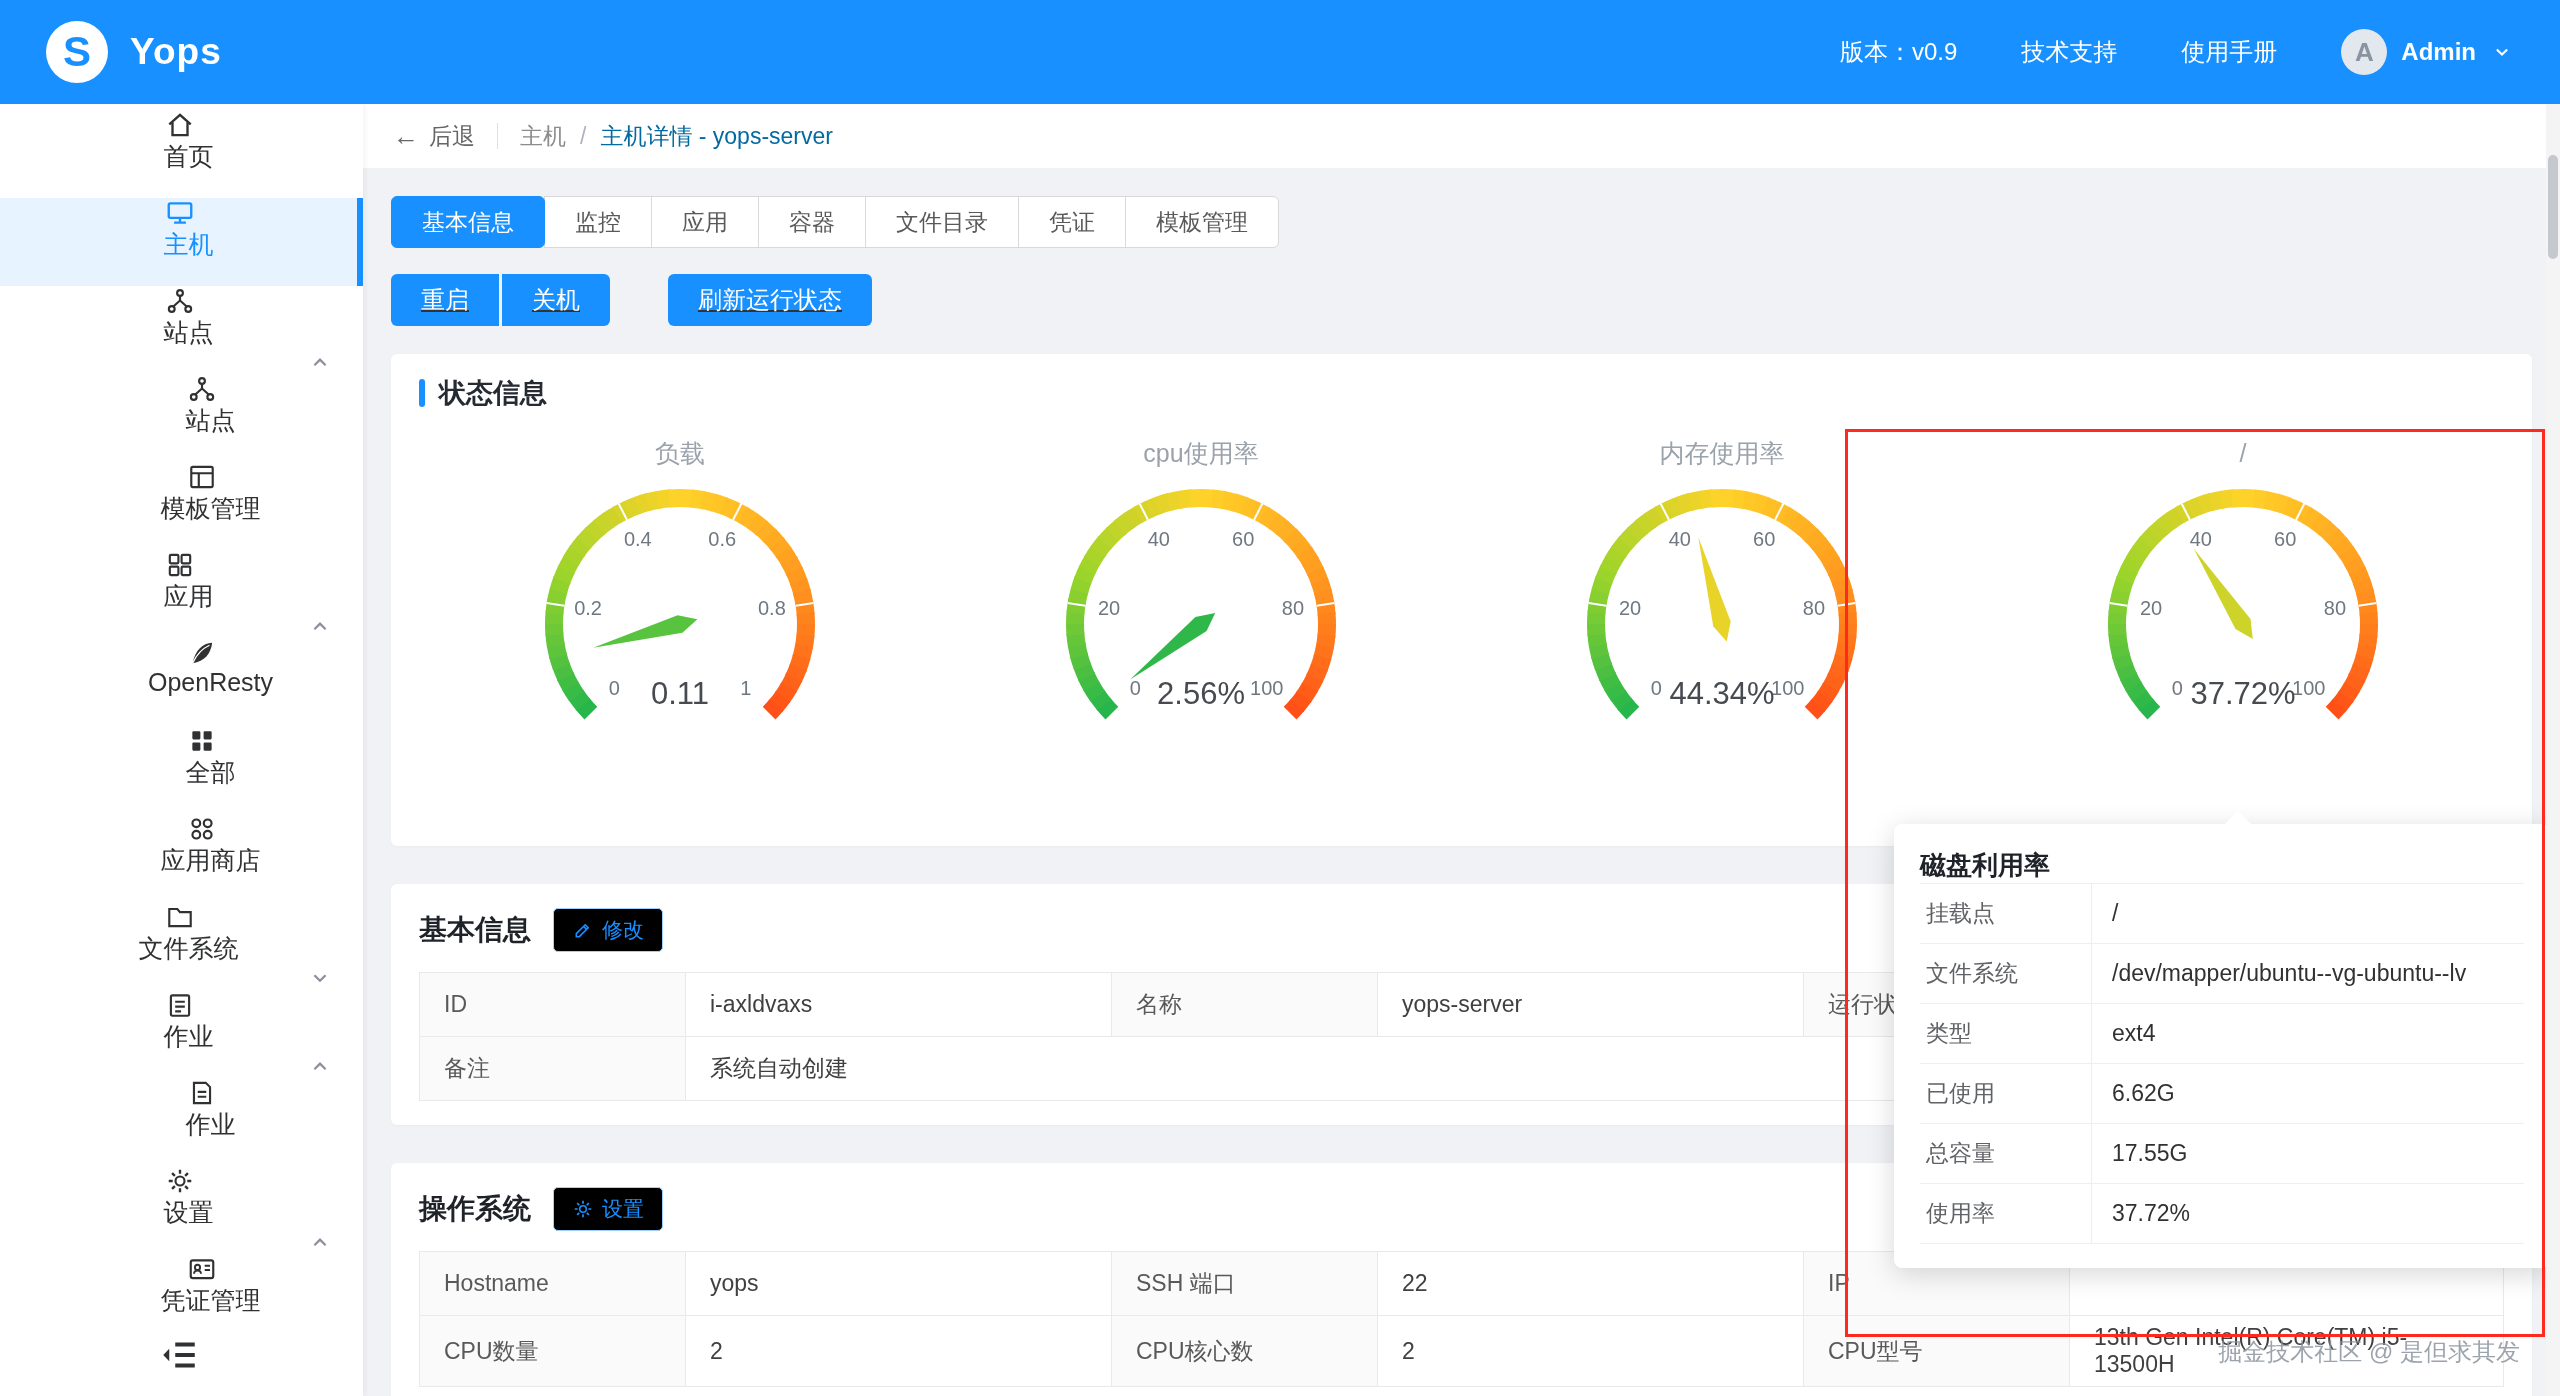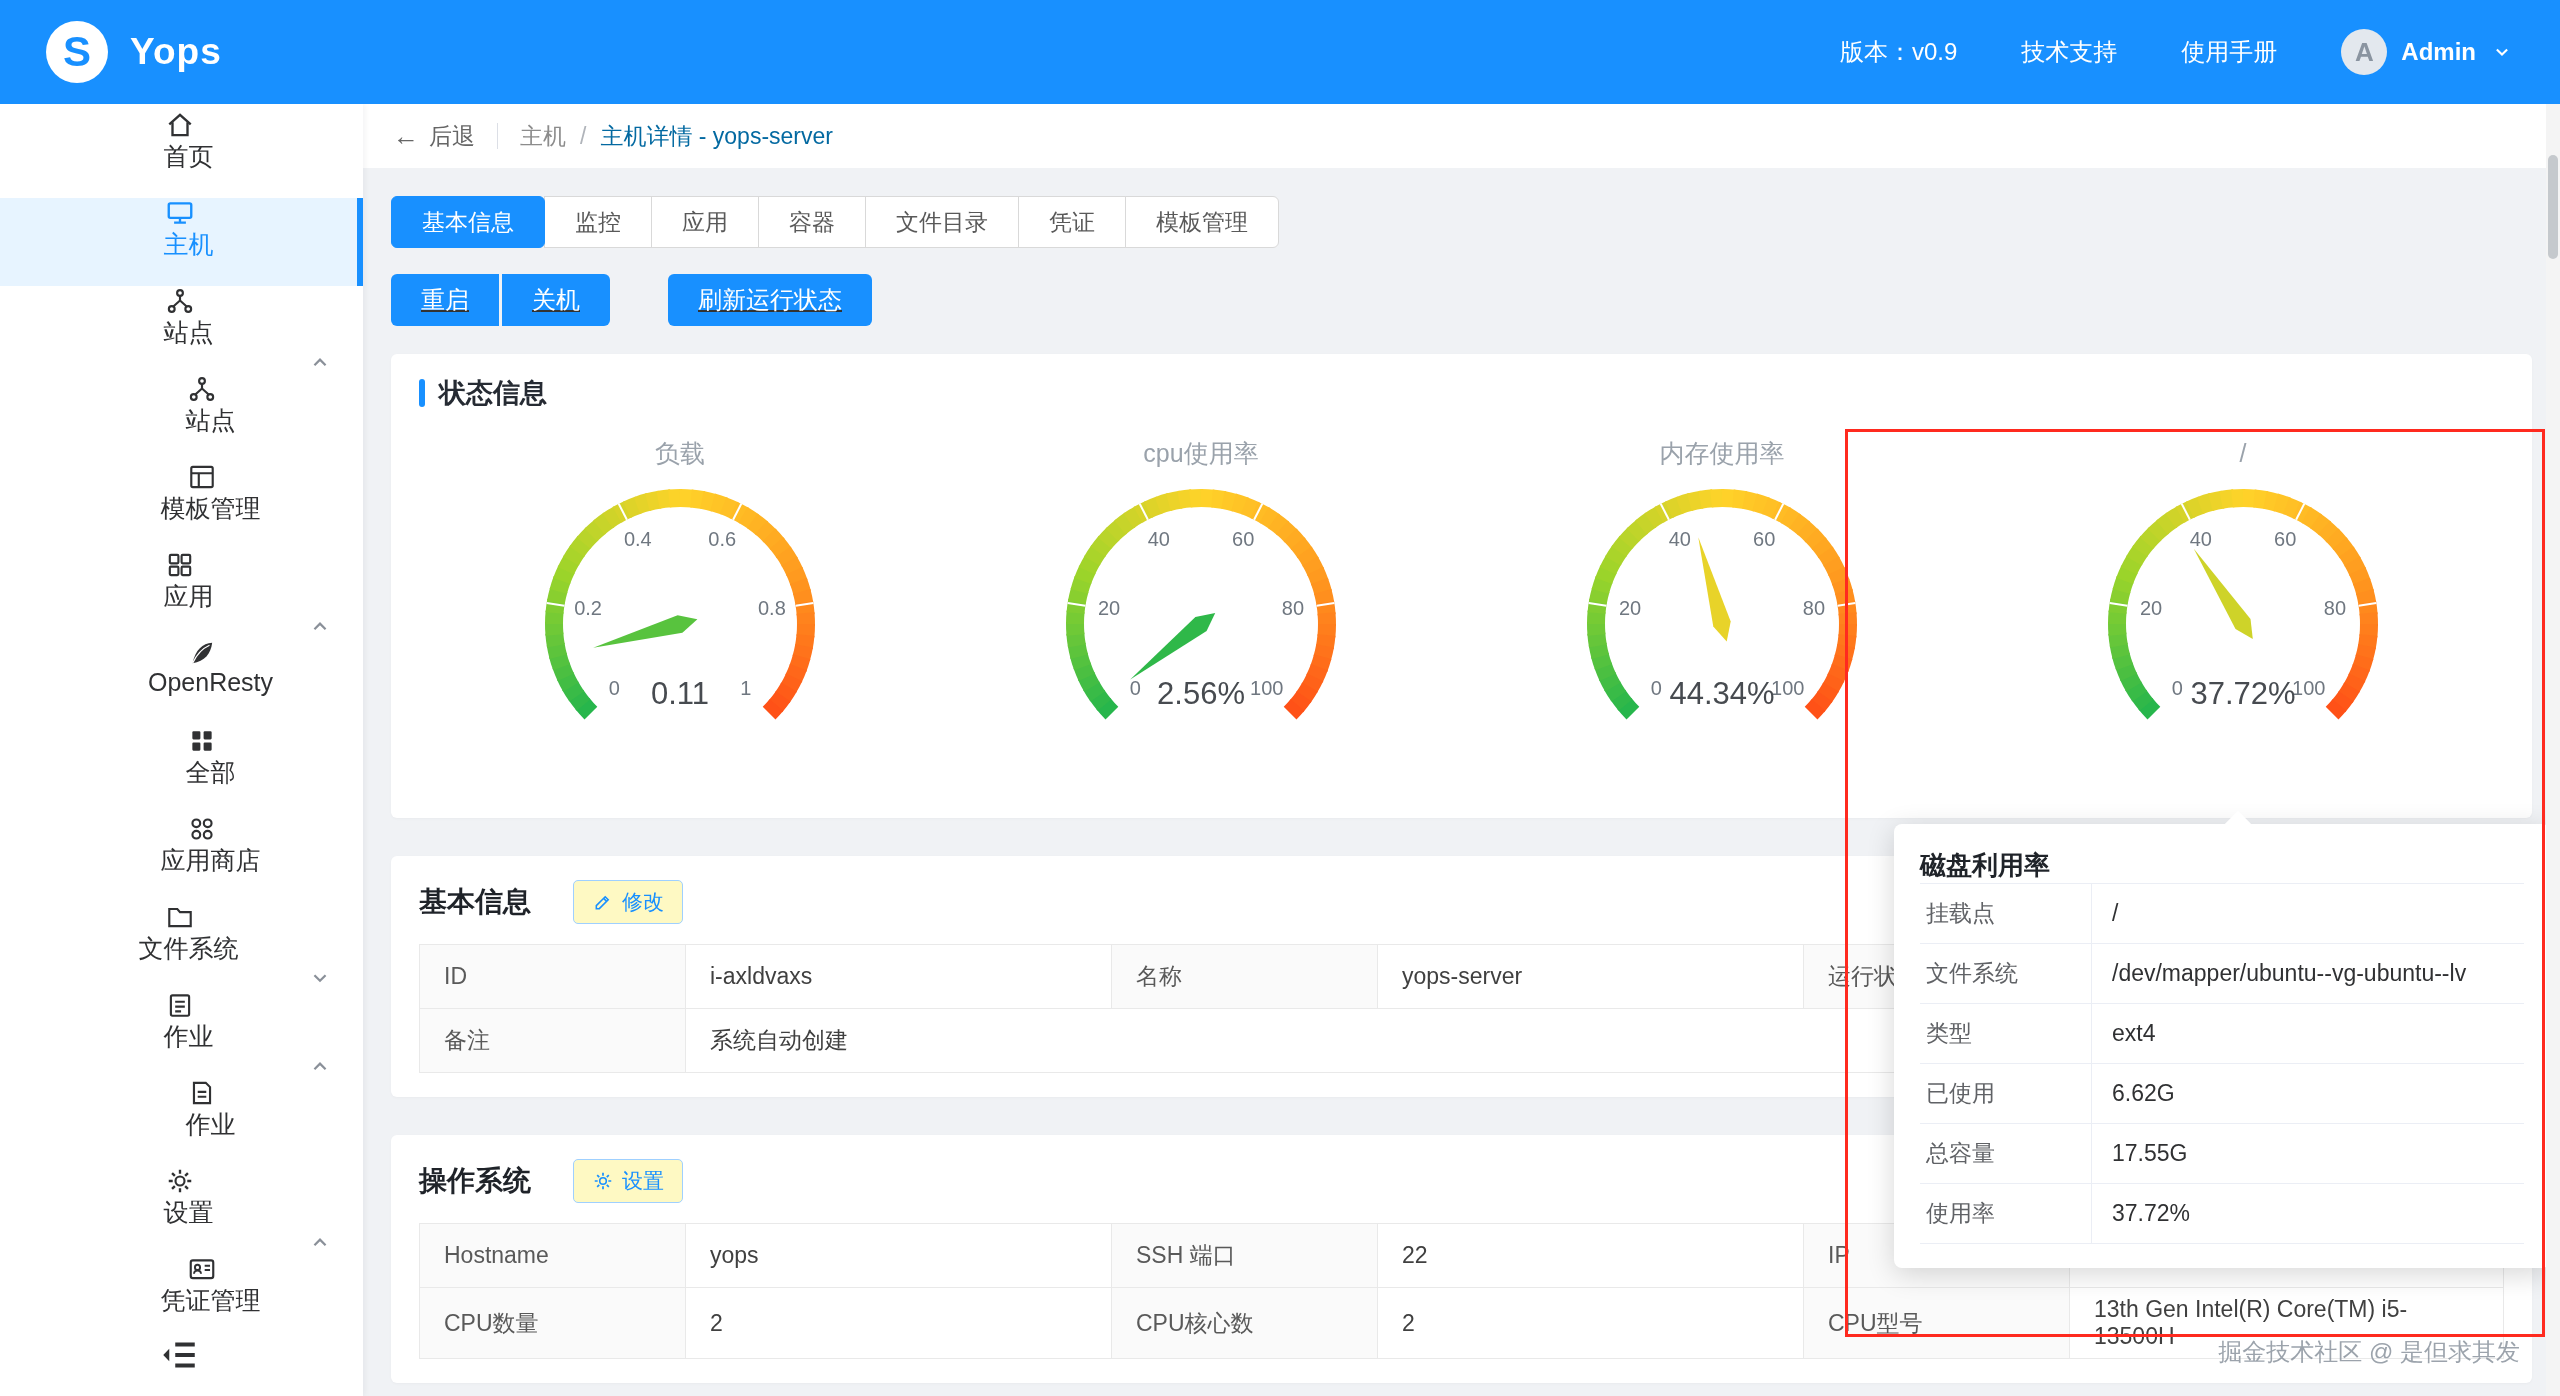--- a/index.html
+++ b/index.html
@@ -48,32 +48,32 @@
   .tab:last-child { border-radius:0 6px 6px 0; }
   .tab.active { background:#1890ff; border-color:#1890ff; color:#fff; border-radius:6px; position:relative; z-index:1; }
   
   .btn-row { display:flex; margin-bottom:28px; align-items:center;text-decoration:underline; }
   .btn { height:52px; padding:0 30px; background:#1890ff; color:#fff; font-size:24px; border:none; border-radius:6px; cursor:pointer; font-family:inherit; }
   .btn.restart { border-radius:6px 0 0 6px; margin-right:3px; }
   .btn.shutdown { border-radius:0 6px 6px 0; }
   .btn.refresh { margin-left:58px; }
   
   .card { background:#fff; border-radius:6px; padding:24px 28px; margin-bottom:38px; box-shadow:0 1px 3px rgba(0,0,0,.03); }
-  .status-card { padding-bottom:64px; }
+  .status-card { padding-bottom:92px; }
   .sec-title { display:flex; align-items:center; gap:14px; font-size:27px; color:#262b33; font-weight:600; height:30px; }
   .sec-bar { width:6px; height:28px; background:#1890ff; border-radius:3px; }
   .gauge-row { display:flex; margin-top:16px; }
   .gauge-slot { flex:1; display:flex; justify-content:center; }
   .g-title { font-size:25px; fill:#9aa2ab; text-anchor:middle; }
   .g-tick { font-size:20px; fill:#6f7780; text-anchor:middle; dominant-baseline:middle; }
   .g-value { font-size:31px; fill:#474b50; text-anchor:middle; }
   
   .info-head { display:flex; align-items:center; gap:22px; margin-bottom:20px; height:44px; }
   .info-title { font-size:28px; color:#1f2329; font-weight:600; }
-  .mini-btn { height:44px; padding:0 18px; display:inline-flex; align-items:center; gap:8px; background:#fef9c3; border:1px solid #9fd0ff; color:#1890ff; border-radius:5px; font-size:21px; cursor:pointer; font-family:inherit;margin-left:20px; }
+  .mini-btn { height:44px; padding:0 18px; display:inline-flex; align-items:center; gap:8px; background:#000000; border:1px solid #9fd0ff; color:#1890ff; border-radius:5px; font-size:21px; cursor:pointer; font-family:inherit; }
   .mb-icon { width:22px; height:22px; display:inline-flex; }
   .mb-icon svg { width:100%; height:100%; }
   .kv { width:100%; border-collapse:collapse; table-layout:fixed; font-size:23px; }
   .kv td { border:1px solid #e9e9e9; height:64px; padding:8px 24px; vertical-align:middle; }
   .kv .lbl { background:#fafafa; color:#595959; }
   .kv .val { color:#404040;margin-top:44px; }
   
   .tooltip { position:absolute; left:1894px; top:824px; width:656px; background:#fff; border-radius:8px; box-shadow:0 6px 28px rgba(0,0,0,.16); padding:24px 26px; z-index:50; }
   .tooltip-arrow { position:absolute; top:-9px; left:334px; width:20px; height:20px; background:#fff; transform:rotate(45deg); }
   .tt-title { font-size:26px; font-weight:bold; color:#1f2329; margin-bottom:0; }

